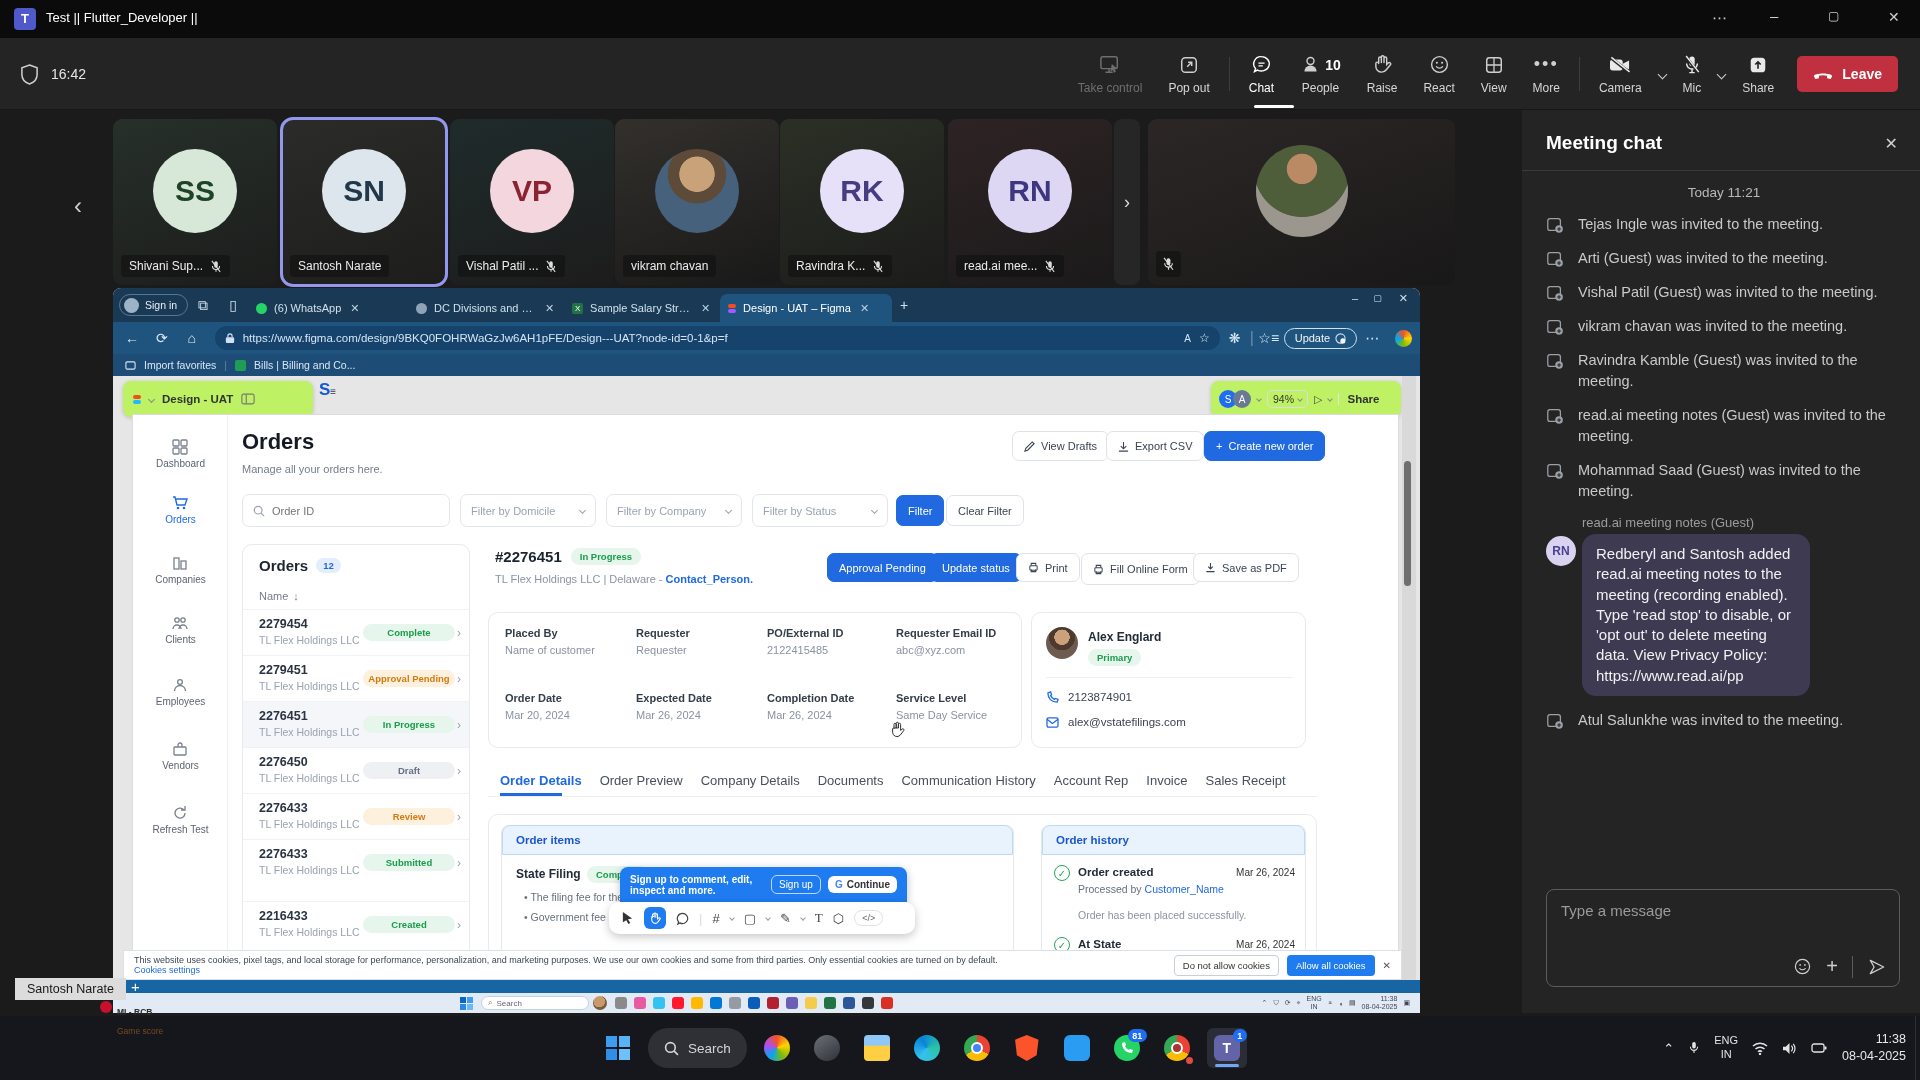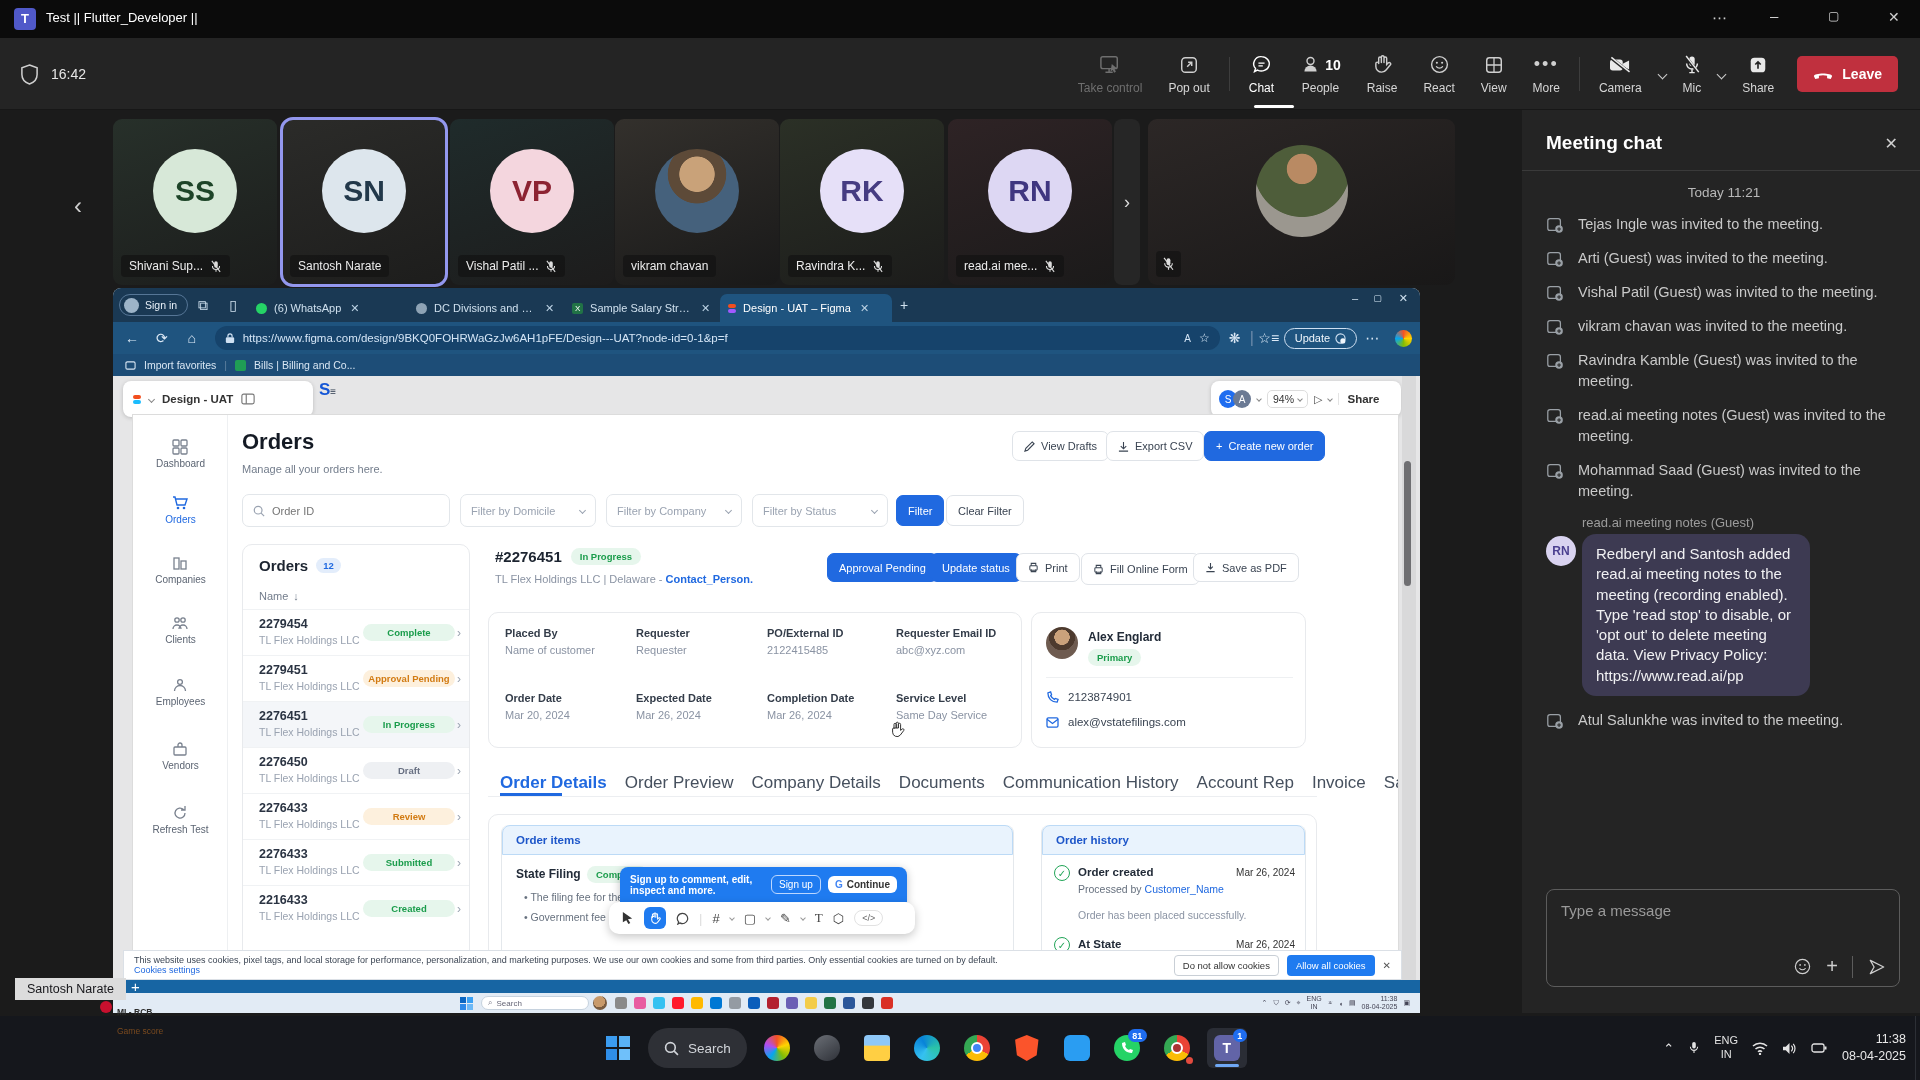--- a/index.html
+++ b/index.html
@@ -27,40 +27,40 @@
   .btab{height:28px;margin-top:6px;display:flex;align-items:center;gap:7px;padding:0 8px;color:#cfe0ee;font-size:11px;border-radius:7px 7px 0 0;cursor:pointer;}
   .btab .tx{max-width:118px;overflow:hidden;white-space:nowrap;text-overflow:ellipsis;}
   .btab.active{background:#1f547f;color:#fff;}
   .tclose{font-size:11px;color:#bcd2e4;padding:0 2px;}
   #navrow{left:0;top:34px;width:1307px;height:32px;background:#1f547f;display:flex;align-items:center;color:#dce9f6;}
   #urlpill{background:#16436b;border-radius:14px;height:24px;flex:0 0 1005px;margin-left:8px;display:flex;align-items:center;padding:0 10px;color:#d4e5f6;font-size:11.5px;gap:8px;}
   #favrow{left:0;top:66px;width:1307px;height:22px;background:#1d4d77;display:flex;align-items:center;color:#d8e6f3;font-size:10.5px;gap:8px;padding-left:12px;}
   .navic{width:30px;text-align:center;font-size:14px;cursor:pointer;}
   
   #viewport{left:0;top:88px;width:1307px;height:617px;background:#e6e6e7;}
-  .figpill{position:absolute;top:5px;height:36px;background:#ffffff;border-radius:8px;box-shadow:0 1px 4px rgba(0,0,0,.18);display:flex;align-items:center;font-size:11.5px;color:#333;}
+  .figpill{position:absolute;top:5px;height:36px;background:#bef264;border-radius:8px;box-shadow:0 1px 4px rgba(0,0,0,.18);display:flex;align-items:center;font-size:11.5px;color:#333;}
   #frame{left:20px;top:39px;width:1265px;height:546px;background:#fff;overflow:hidden;box-shadow:0 0 0 1px #dcdcdc;}
   #sbar{left:0;top:0;width:95px;height:546px;background:#fff;border-right:1px solid #eef0f2;}
   .sit{position:absolute;left:0;width:95px;text-align:center;color:#5b6472;font-size:10px;cursor:pointer;}
   .sit .si{margin:0 auto 3px;width:18px;height:16px;color:#79818e;}
   .sit.active{color:#2069e0;}
   .appbtn{display:inline-flex;align-items:center;gap:6px;border:1px solid #dfe3e8;background:#fff;border-radius:7px;font-size:11px;color:#3a4452;padding:0 11px;height:30px;cursor:pointer;}
   .bluebtn{background:#2069e0;border-color:#2069e0;color:#fff;}
   .badge{display:inline-block;border-radius:10px;font-size:9.5px;padding:3px 9px;font-weight:bold;}
   .t-green{background:#e6f6ec;color:#1a9c4b;}
   .t-orange{background:#fdf0dd;color:#d27b12;}
   .t-gray{background:#eef0f3;color:#687082;}
   .orow{position:absolute;left:0;width:227px;height:46px;border-top:1px solid #f0f2f4;cursor:pointer;}
   .orow .oid{position:absolute;left:16px;top:7px;font-size:12.5px;font-weight:bold;color:#2a3342;}
   .orow .oco{position:absolute;left:16px;top:24px;font-size:10.5px;color:#9aa3b1;}
   .orow .ost{position:absolute;left:120px;top:14px;width:92px;text-align:center;}
   .orow .och{position:absolute;right:9px;top:16px;color:#9aa3b1;font-size:12px;}
   .fieldlab{font-size:11px;font-weight:bold;color:#333c49;}
   .fieldval{font-size:11px;color:#8a93a3;margin-top:5px;}
-  .dtab{font-size:17px;color:#46505e;cursor:pointer;white-space:nowrap;}
+  .dtab{font-size:13px;color:#46505e;cursor:pointer;white-space:nowrap;}
   .dtab.active{color:#2069e0;font-weight:bold;}
   .panhead{position:absolute;left:0;top:0;right:0;height:30px;background:#e9f3fd;border:1px solid #bcdaf6;border-radius:8px 8px 0 0;display:flex;align-items:center;padding-left:13px;color:#1d56c9;font-size:11.5px;font-weight:bold;}
   .gcheck{width:16px;height:16px;border-radius:50%;border:1.6px solid #22a558;color:#22a558;font-size:10px;display:flex;align-items:center;justify-content:center;}
   
   #chatpanel{left:1522px;top:110px;width:398px;height:903px;background:#242424;display:flex;flex-direction:column;}
   .sysrow{display:flex;gap:12px;margin-bottom:13px;color:#c9c9c9;font-size:14.5px;line-height:1.45;}
   .calic{flex:0 0 20px;padding-top:2px;}
   #bubble{background:#3d3a52;border-radius:14px;color:#f1f1f3;font-size:15px;line-height:1.35;padding:10px 14px;width:228px;margin-left:36px;}
   #composer{border:1px solid #5c5c5c;border-radius:8px;margin:10px 20px 26px 24px;height:98px;position:relative;}
   
@@ -530,21 +530,21 @@
               <span class="oco">TL Flex Holdings LLC</span>
               <span class="ost badge t-orange">Review</span>
               <span class="och">›</span>
             </div>
           <div class="orow" style="top:294px;">
               <span class="oid">2276433</span>
               <span class="oco">TL Flex Holdings LLC</span>
               <span class="ost badge t-green">Submitted</span>
               <span class="och">›</span>
             </div>
-          <div class="orow" style="top:340px;">
+          <div class="orow" style="top:356px;">
               <span class="oid">2216433</span>
               <span class="oco">TL Flex Holdings LLC</span>
               <span class="ost badge t-green">Created</span>
               <span class="och">›</span>
             </div>
         </div>
 
         <div class="ab" style="left:362px;top:133px;display:flex;gap:9px;align-items:center;">
           <span style="font-size:15px;font-weight:bold;color:#1c2430;">#2276451</span>
           <span class="badge t-green">In Progress</span>

